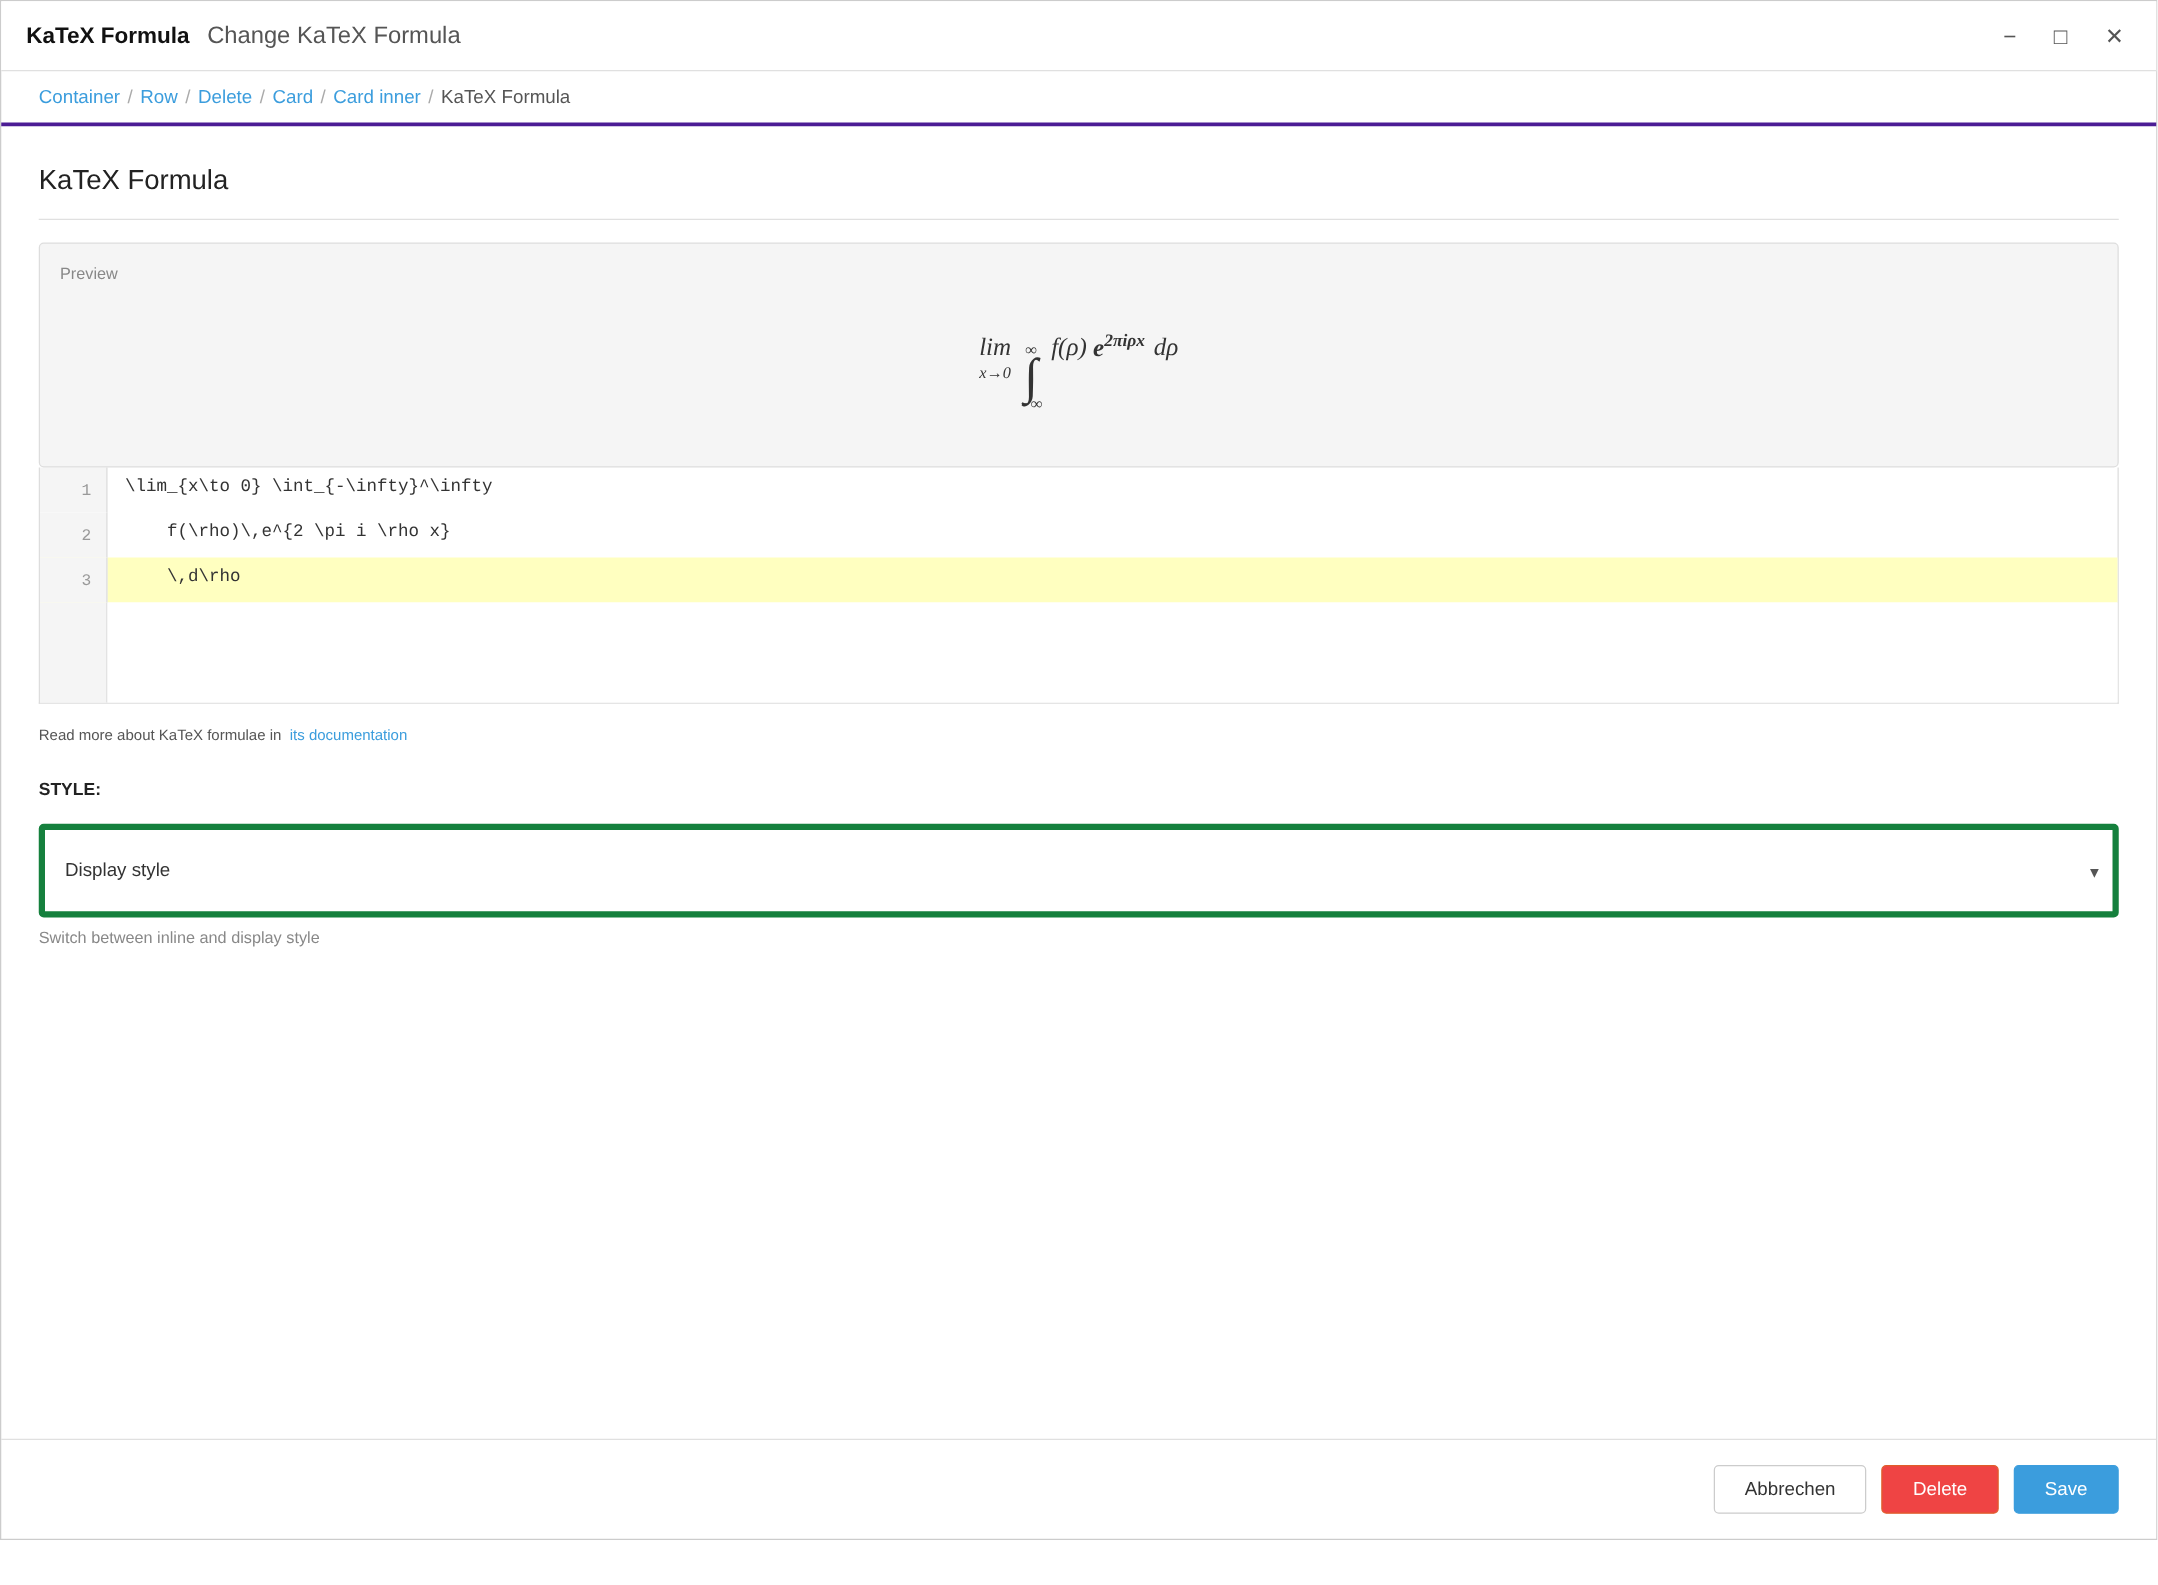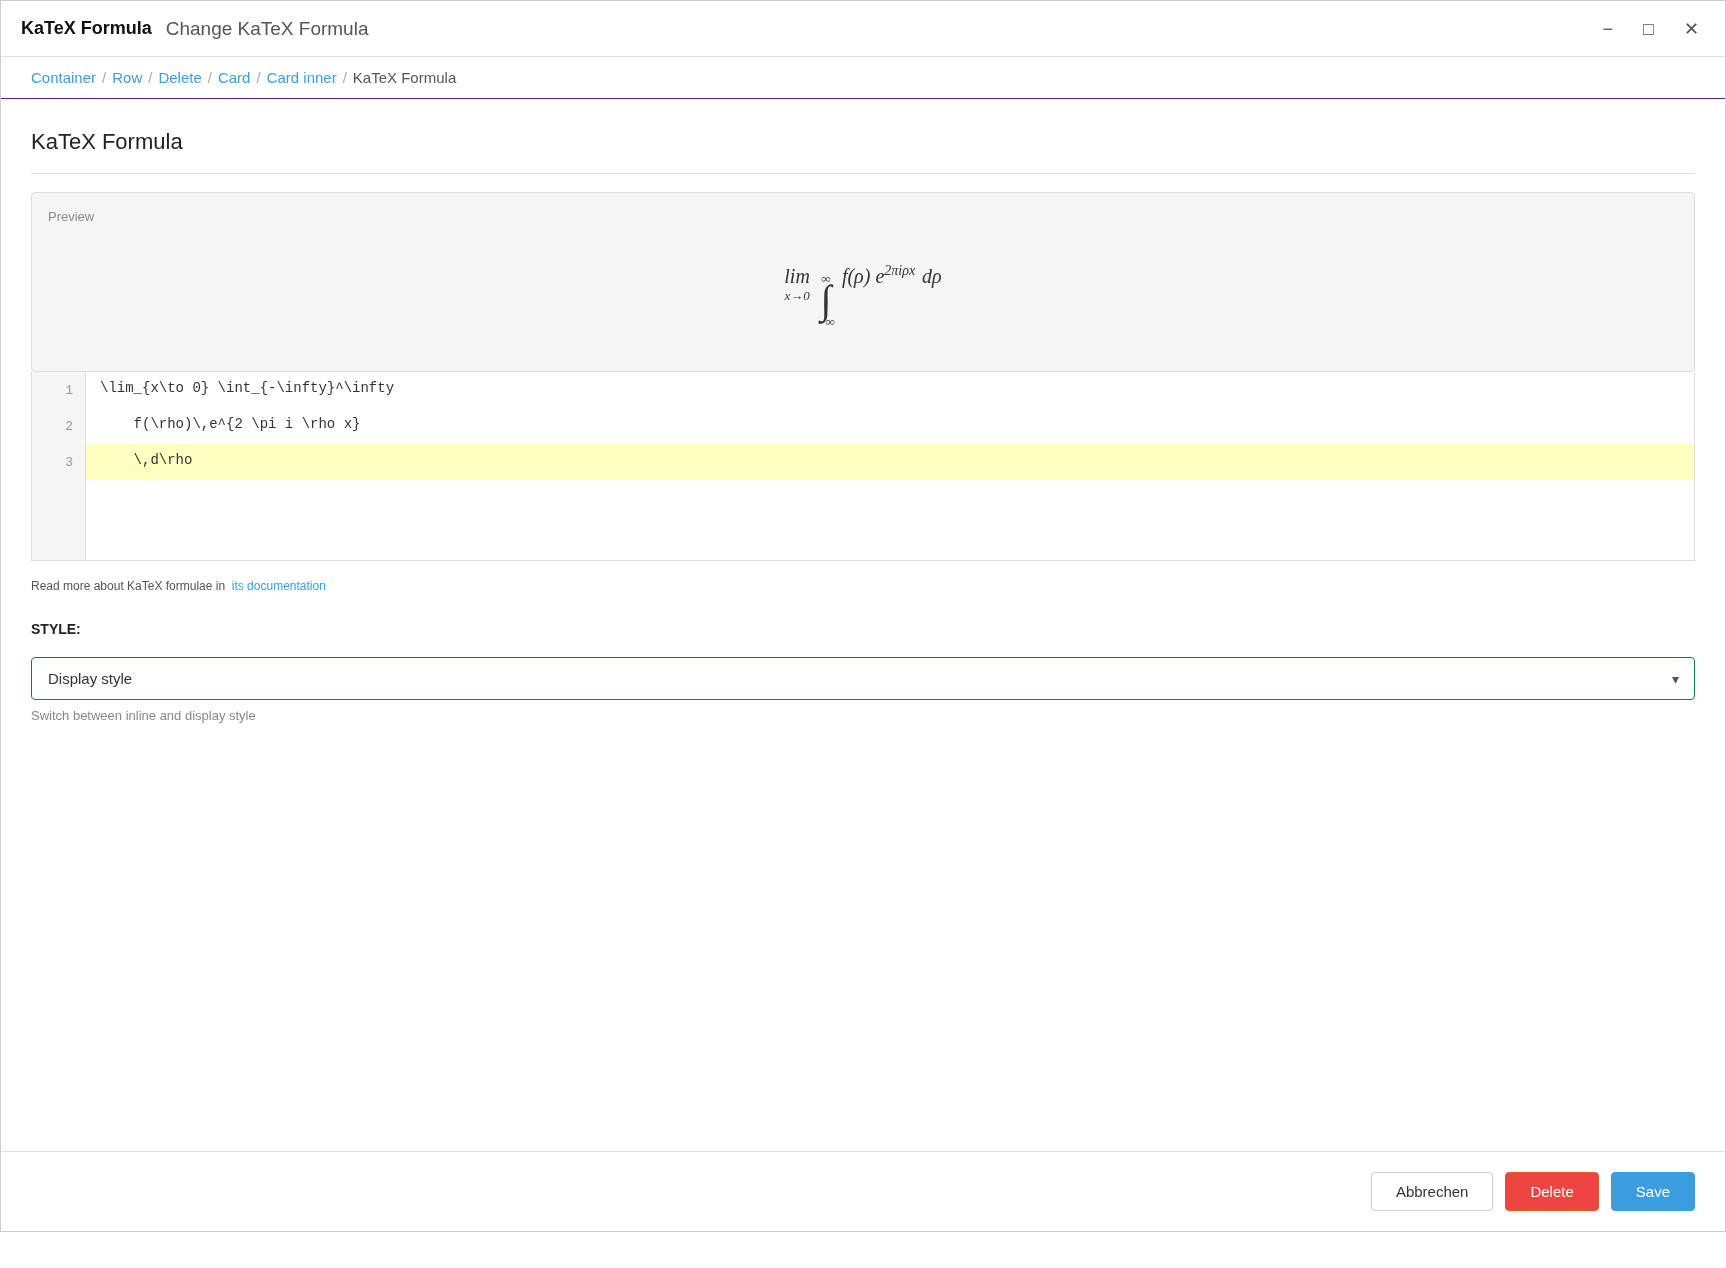--- a/index.html
+++ b/index.html
@@ -61,21 +61,21 @@
       padding: 2px 6px;
       line-height: 1;
     }
 
     
     .breadcrumb {
       display: flex;
       align-items: center;
       gap: 6px;
       padding: 12px 30px;
-      border-bottom: 1px solid #4c1d95;
+      border-bottom: 3px solid #4c1d95;
       font-size: 15px;
     }
     .breadcrumb-link {
       color: #3b9ddd;
       cursor: pointer;
       text-decoration: none;
     }
     .breadcrumb-sep {
       color: #aaa;
     }
@@ -195,22 +195,22 @@
       text-decoration: none;
     }
 
     
     .style-select-wrapper {
       position: relative;
       margin-top: 10px;
     }
     .style-select {
       width: 100%;
-      padding: 12px 16px;
-      border: 1px solid #15803d;
+      padding: 24px 16px;
+      border: 5px solid #15803d;
       border-radius: 4px;
       font-size: 15px;
       color: #333;
       appearance: none;
       background: #fff;
       cursor: pointer;
     }
     .select-arrow {
       position: absolute;
       right: 16px;
@@ -315,21 +315,21 @@
             </span>
 
             <span style="display:inline-flex; flex-direction:column; align-items:center; margin-right:2px; font-size:13px; line-height:1;">
               <span style="font-size:13px; margin-bottom:-2px;">∞</span>
               <span style="font-size:40px; line-height:0.85; font-style:normal;">∫</span>
               <span style="font-size:13px; margin-top:-2px;">−∞</span>
             </span>
 
             <span style="font-style:italic; font-size:20px; margin-left:2px;">f(ρ)</span>
 
-            <span style="font-size:20px; font-style:italic; margin-left:2px;">
+            <span style="font-size:20px; font-style:italic; margin-left:2px;font-weight:bold;">
               e<sup style="font-size:14px;">2πiρx</sup>
             </span>
 
             <span style="font-style:italic; font-size:20px; margin-left:4px;">dρ</span>
           </span>
         </span>
       </div>
     </div>
 
     <div class="code-editor">

